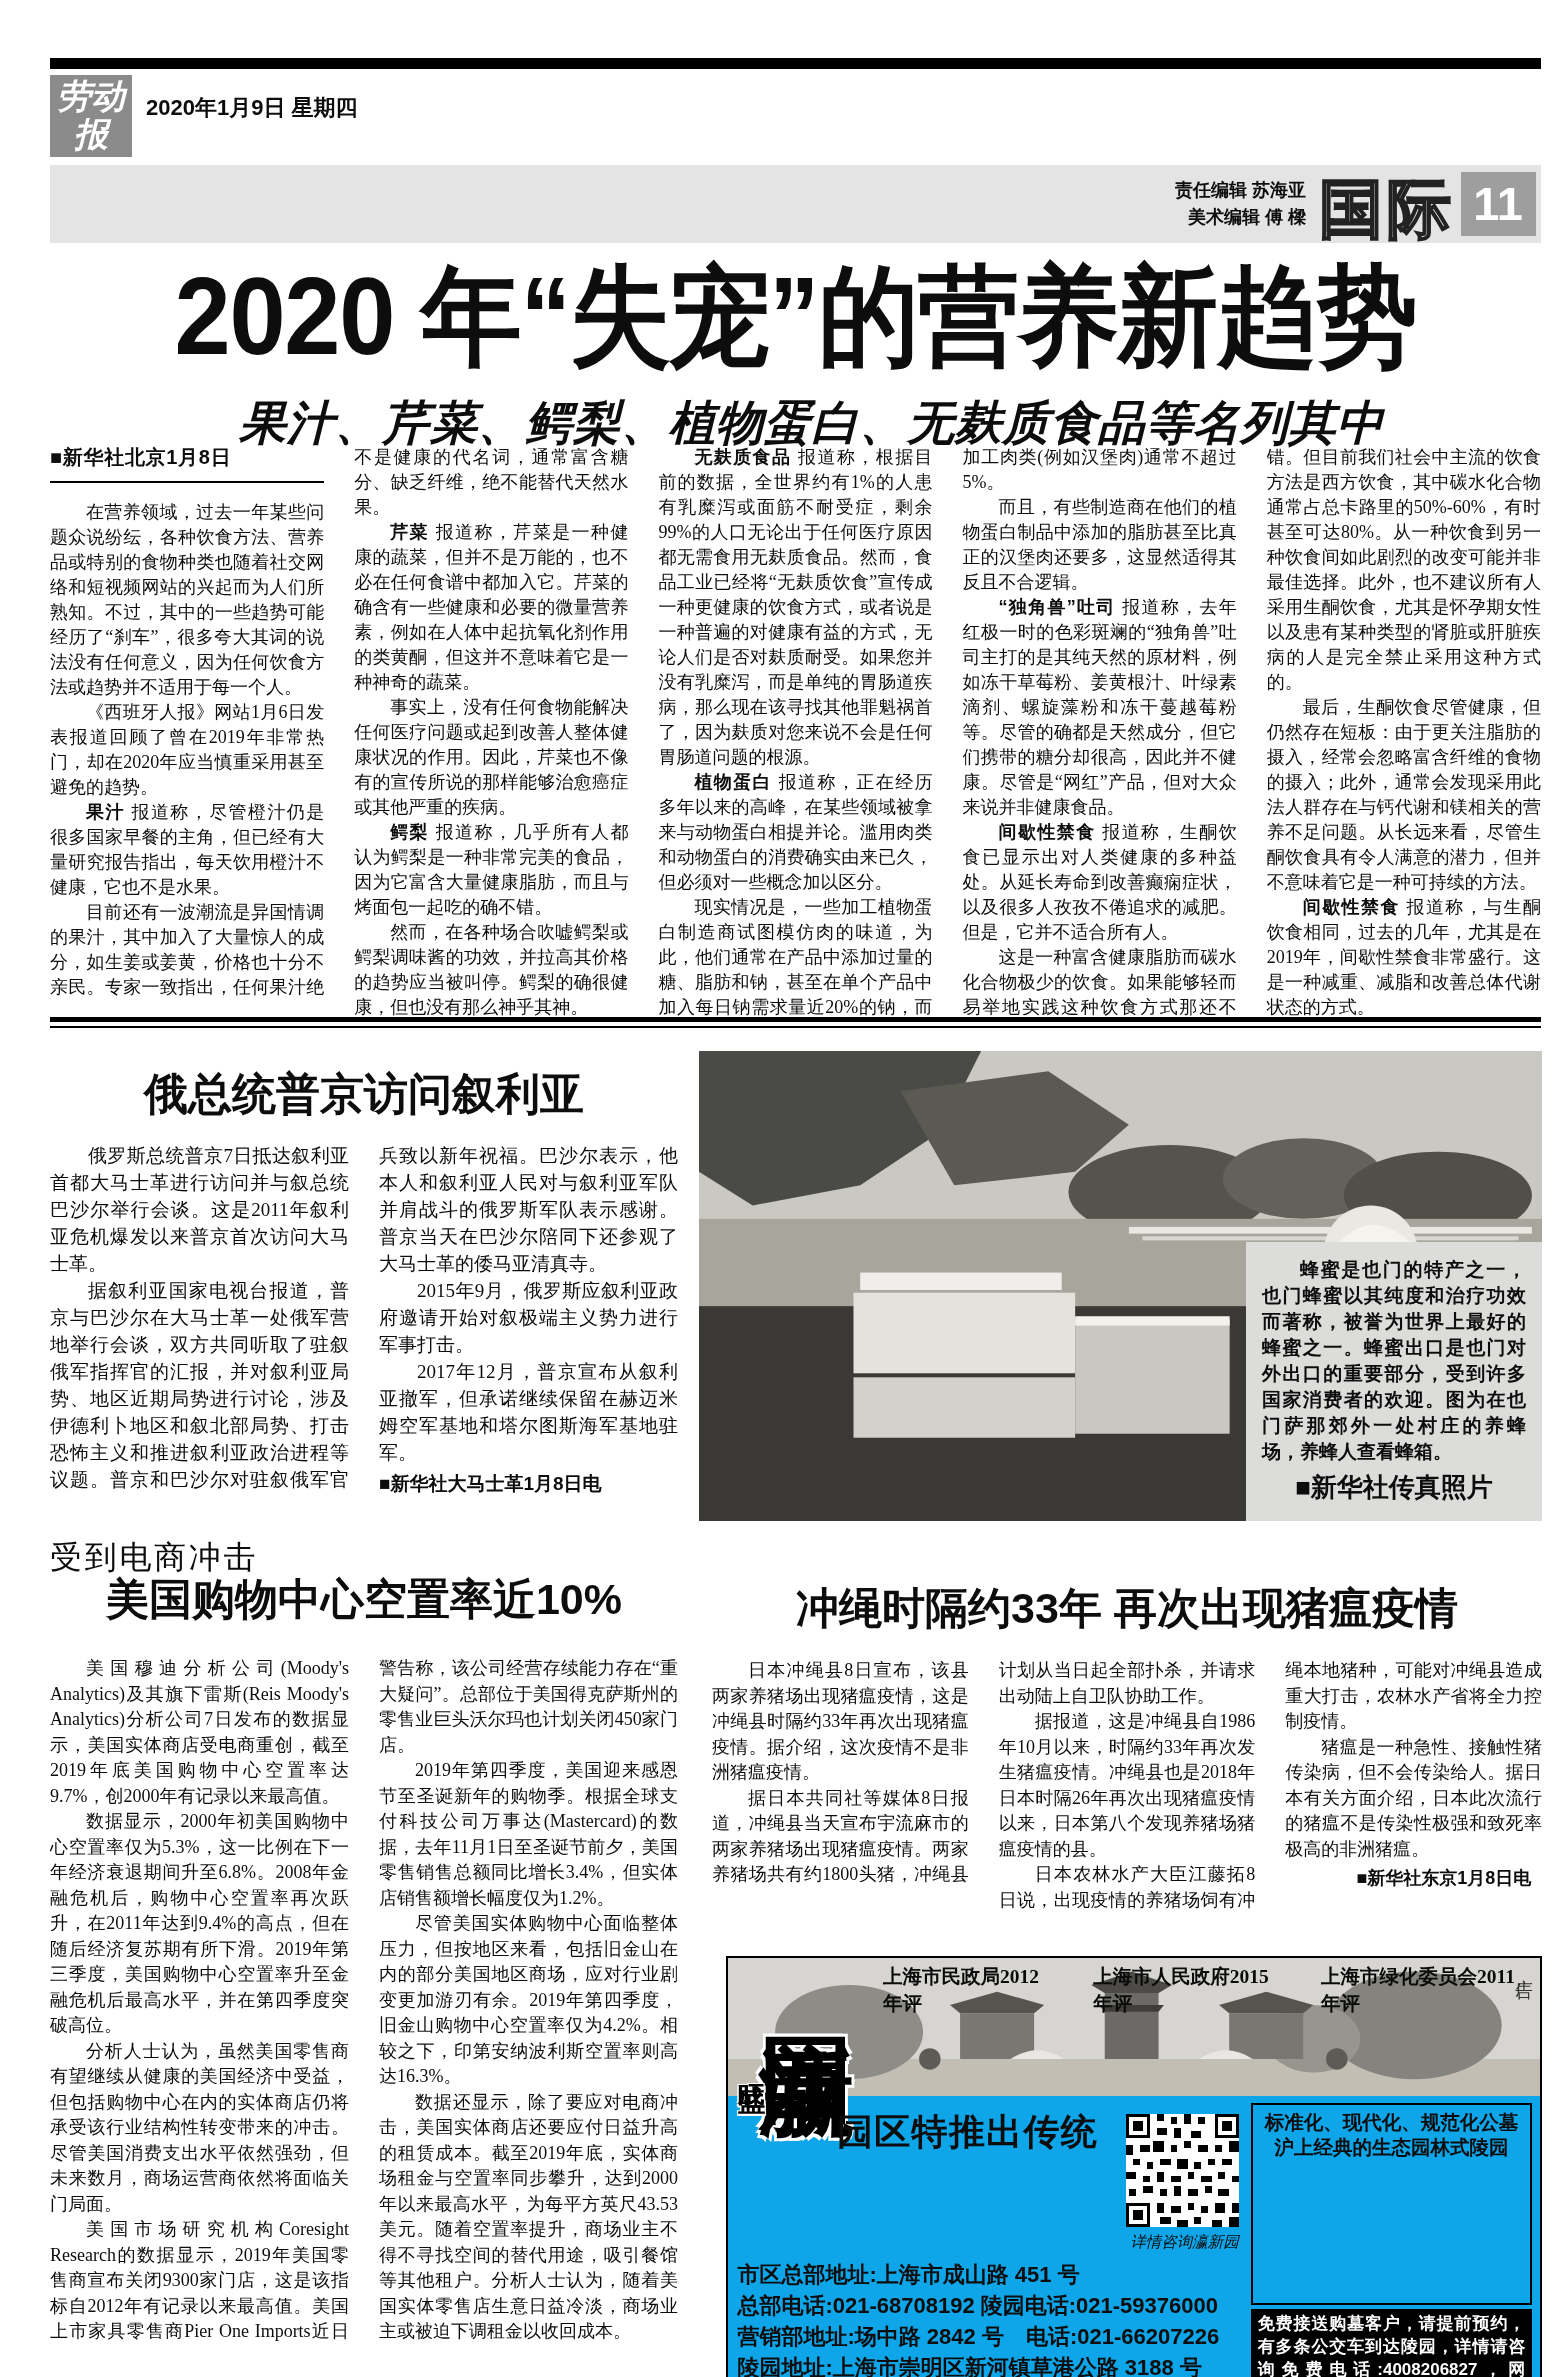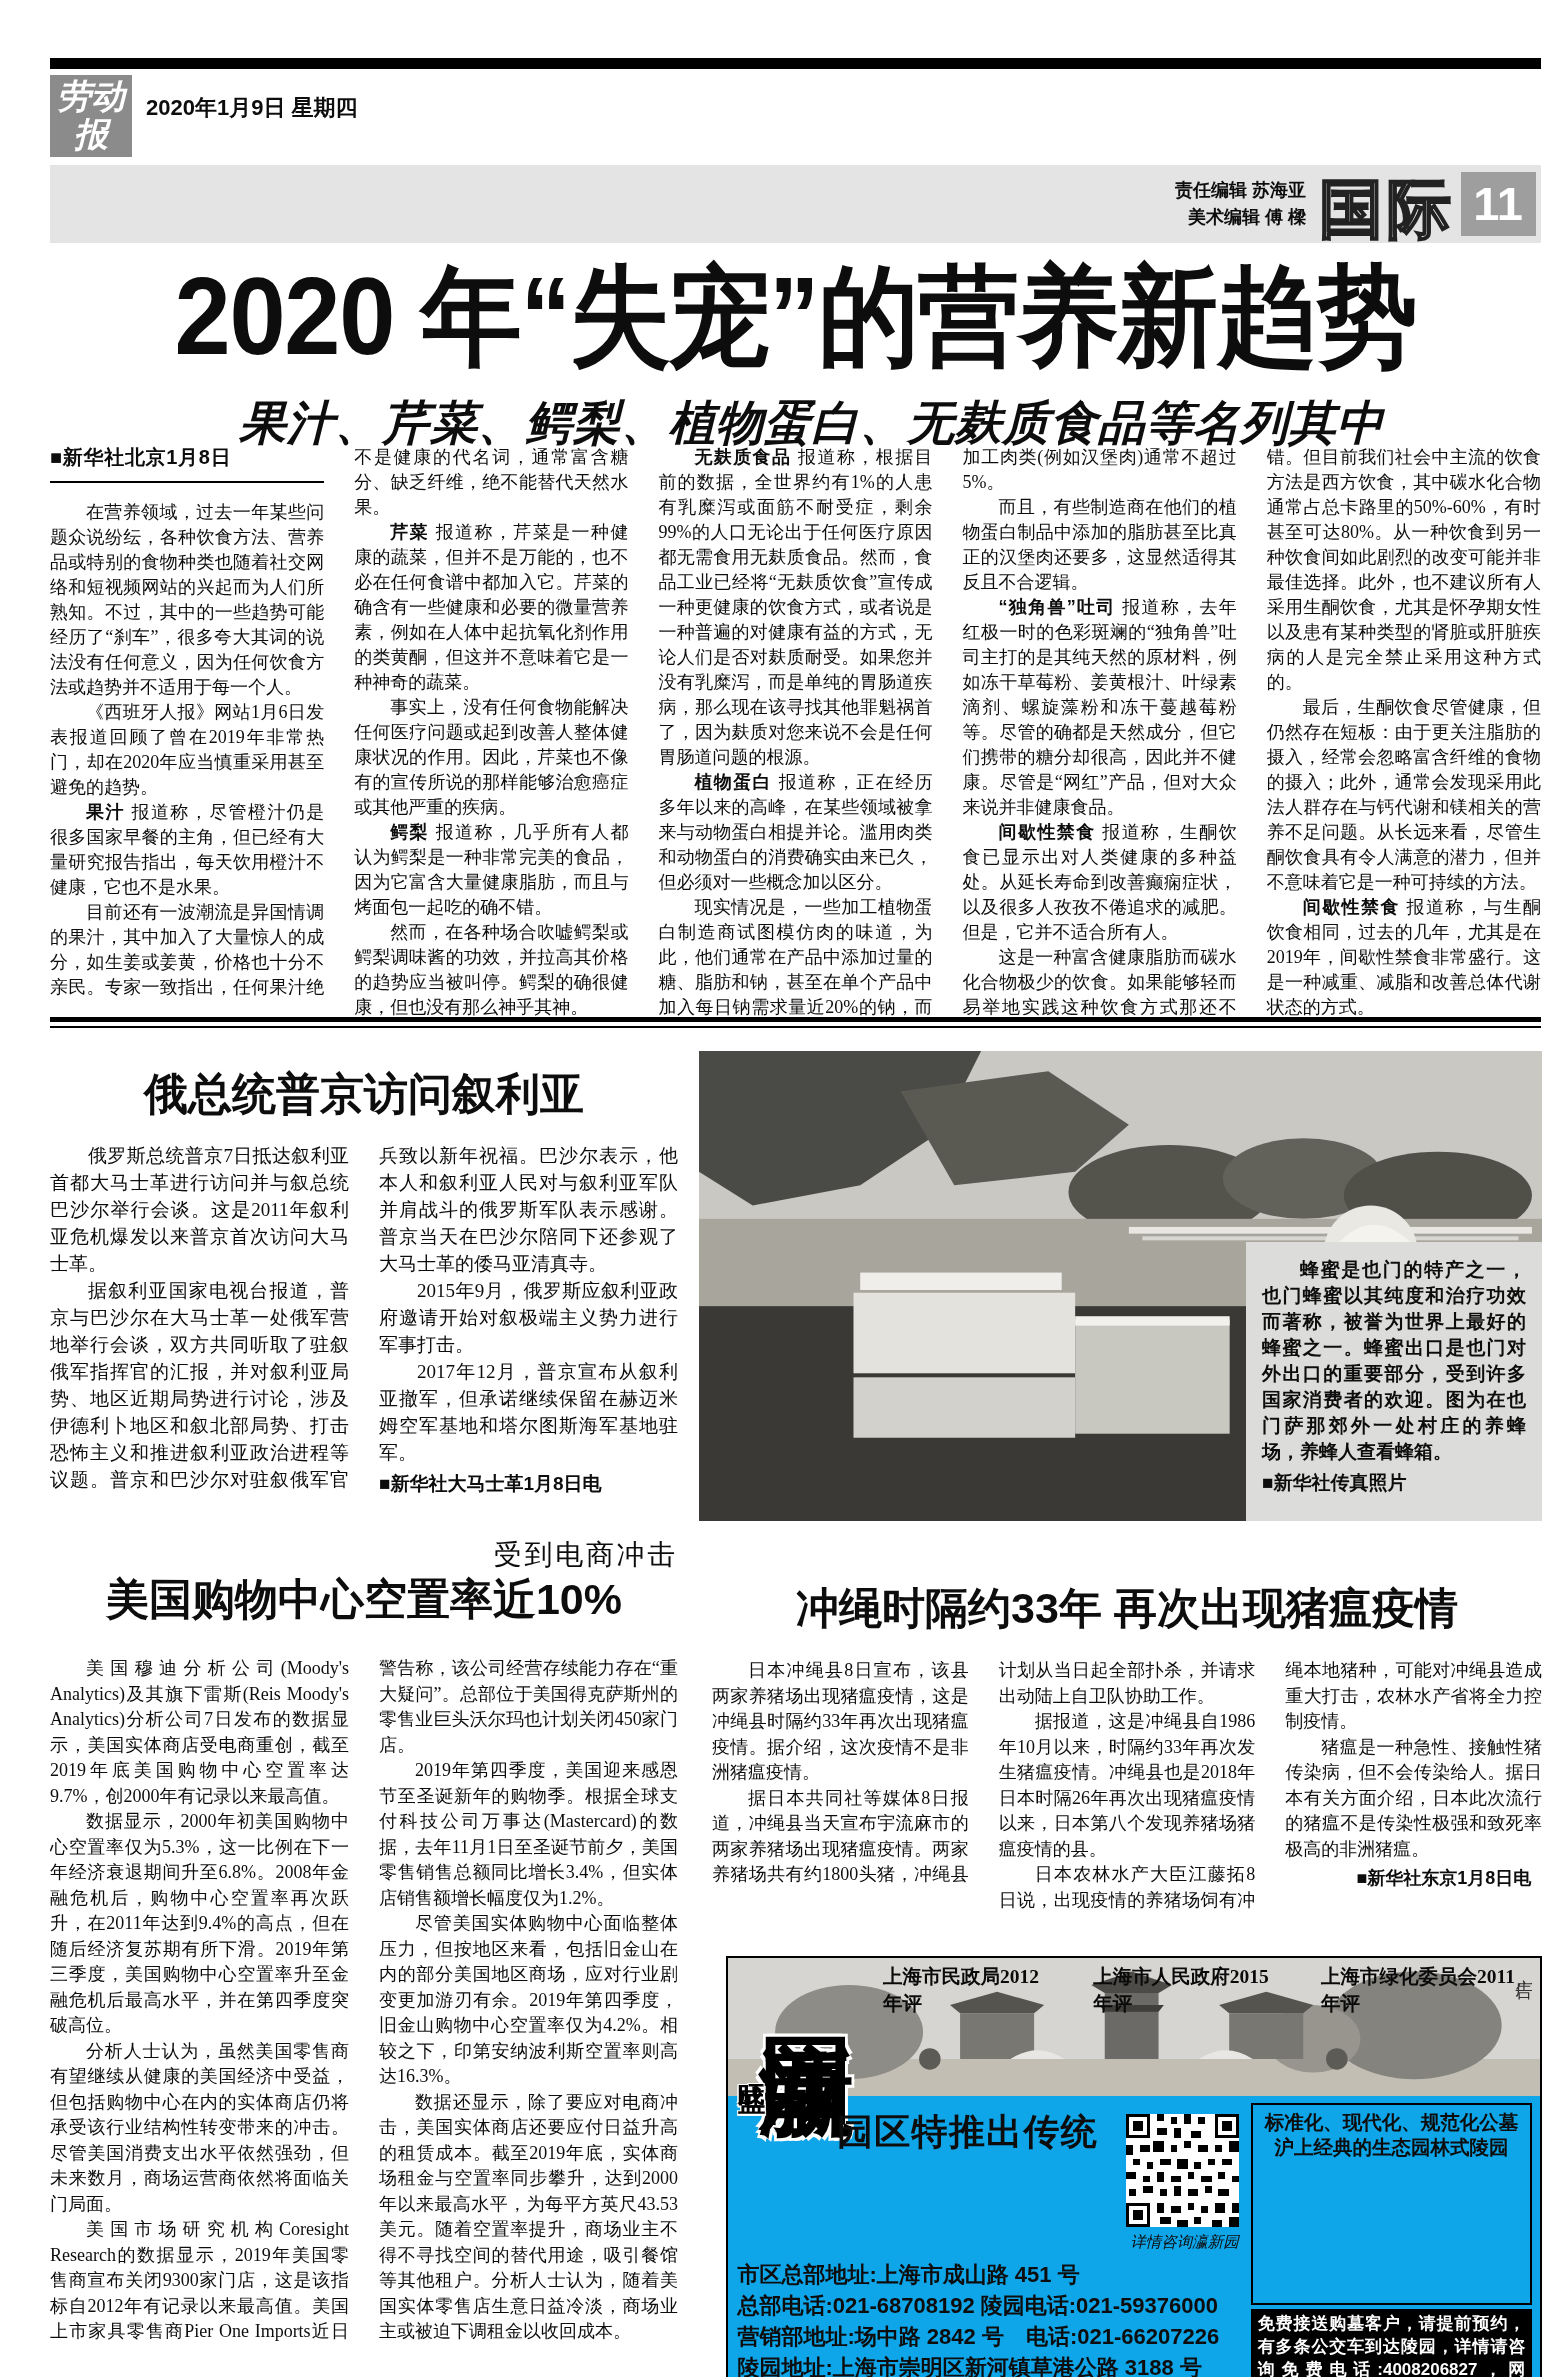--- a/index.html
+++ b/index.html
@@ -48,25 +48,25 @@
   .putin-body{position:absolute;left:50px;top:1142px;width:628px;height:380px;column-count:2;font-size:19px;line-height:27px;}
 
   
   .photo{position:absolute;left:699px;top:1051px;width:843px;height:470px;margin:0;background:#9a9a96;}
   .photo svg{position:absolute;left:0;top:0;width:100%;height:100%;}
   .caption{position:absolute;right:0;bottom:0;width:296px;height:279px;background:#dcdcda;
            padding:15px 16px;box-sizing:border-box;}
   .cap-text{margin:0;font-family:"Liberation Sans","DejaVu Sans",sans-serif;font-weight:bold;
             font-size:19px;line-height:26px;text-align:justify;text-indent:2em;}
   .cap-credit{margin:5.4px 0 0 0;font-family:"Liberation Sans","DejaVu Sans",sans-serif;font-weight:bold;
-              font-size:19px;text-align:left;}
-
-  
-  .mall-kicker{position:absolute;left:50px;top:1536px;width:628px;margin:0;text-align:right;
-               font-size:28px;font-weight:400;letter-spacing:2.7px;}
+              font-size:26px;text-align:center;}
+
+  
+  .mall-kicker{position:absolute;left:50px;top:1536px;width:628px;margin:0;text-align:left;
+               font-size:32px;font-weight:400;letter-spacing:2.7px;}
   .mall-title{position:absolute;left:50px;top:1571px;width:628px;margin:0;text-align:center;
               font-size:43px;font-weight:900;}
   .mall-body{position:absolute;left:50px;top:1656px;width:628px;height:704px;column-count:2;font-size:18px;line-height:25.5px;}
 
   
   .oki-title{position:absolute;left:712px;top:1580px;width:830px;margin:0;text-align:center;
              font-size:43px;font-weight:900;}
   .oki-body{position:absolute;left:712px;top:1658px;width:830px;height:266px;column-count:3;font-size:18px;line-height:25.5px;}
 
   

